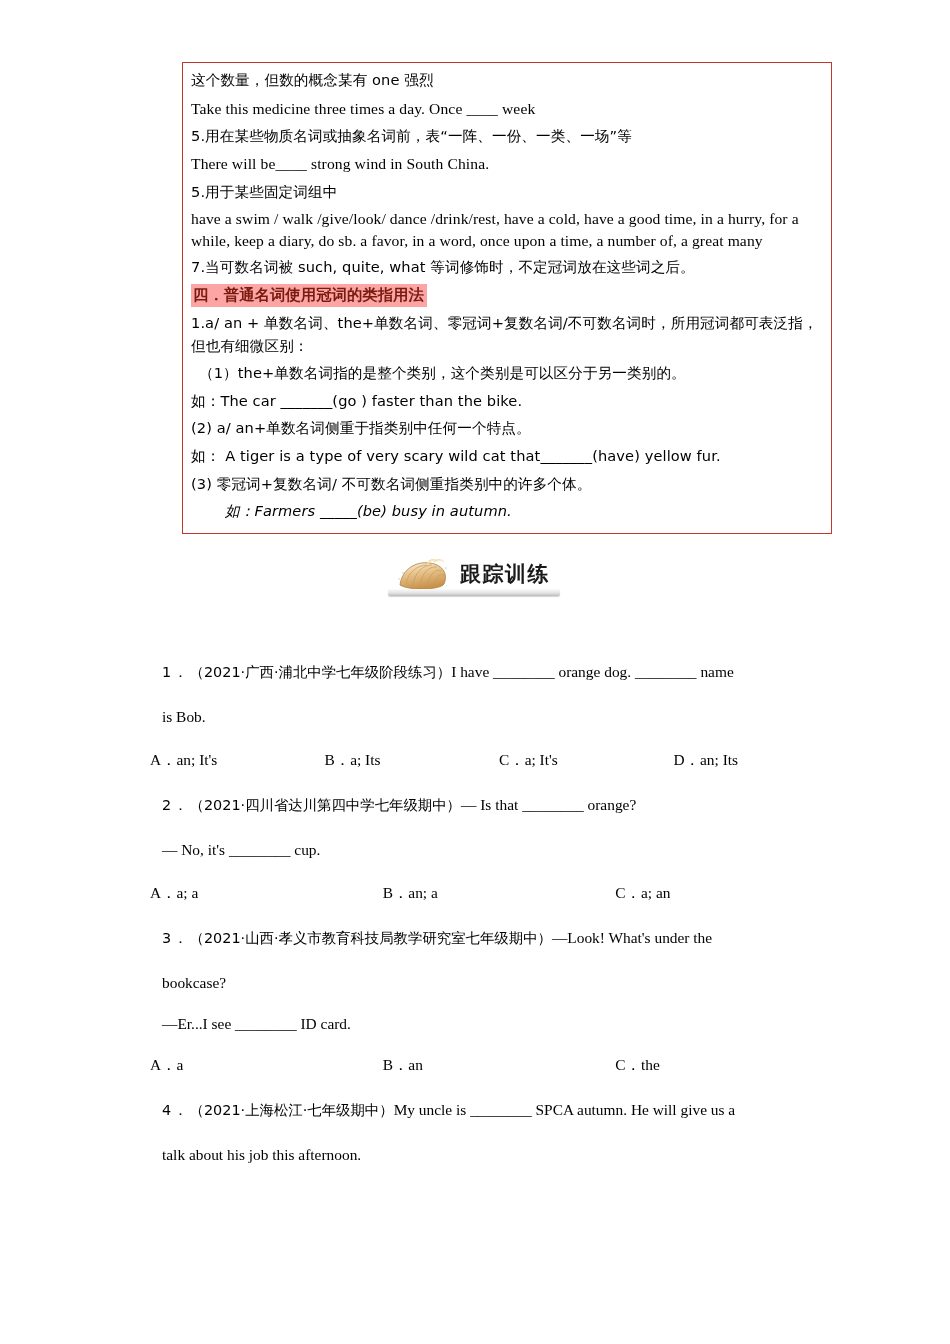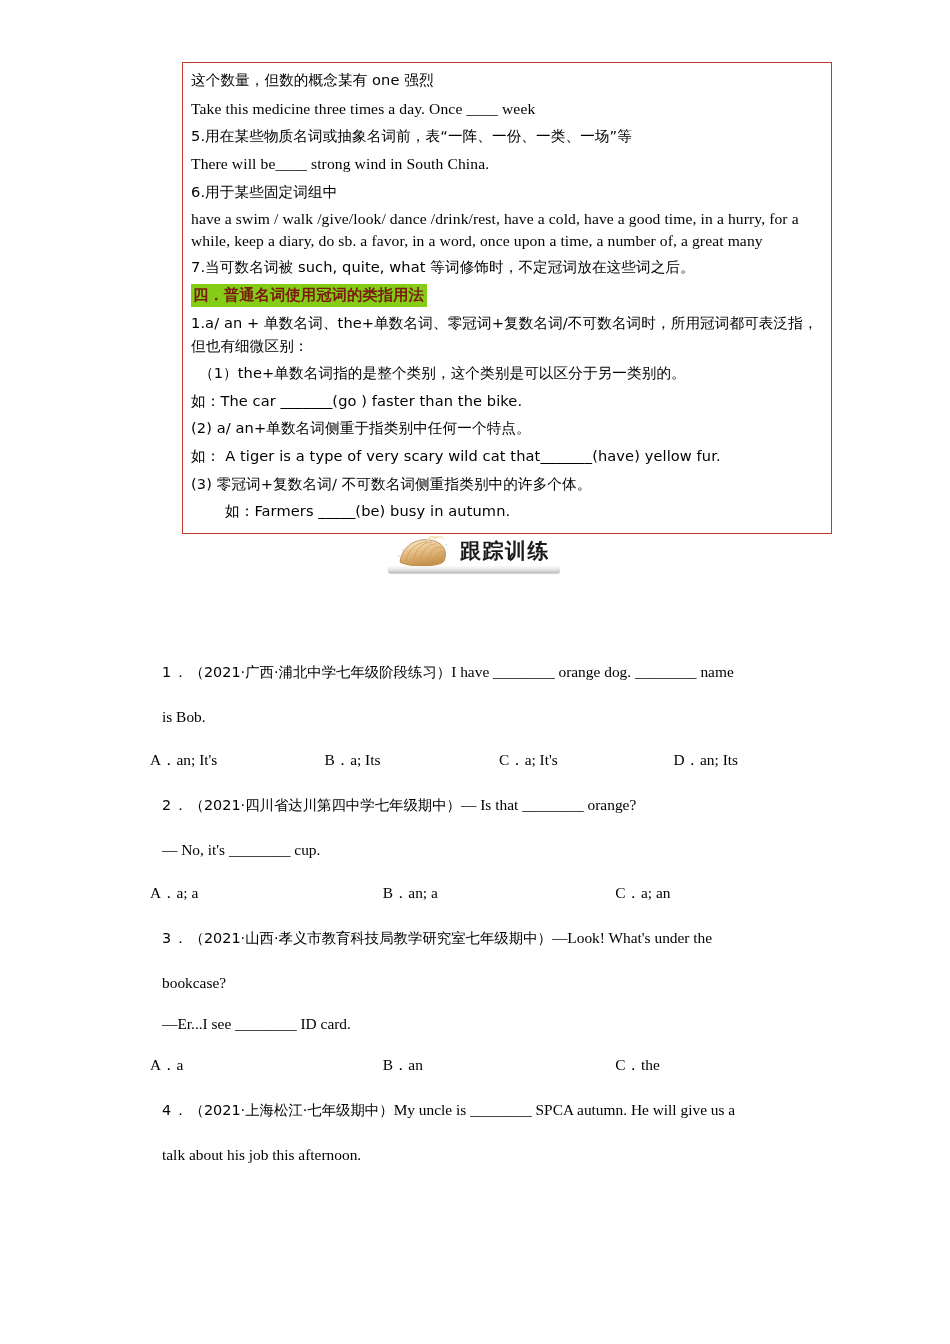--- a/index.html
+++ b/index.html
@@ -56,38 +56,38 @@
   }
 
   .mixed {
     font-family: "DejaVu Sans", "Liberation Sans", sans-serif;
     font-size: 14.6px;
     line-height: 1.55;
   }
 
   .heading-hl {
     display: inline-block;
-    background: #84cc16;
+    background: #fca5a5;
     color: #7b1b10;
     font-family: "DejaVu Sans", "Liberation Sans", sans-serif;
     font-size: 15.4px;
     font-weight: bold;
     padding: 1px 3px 2px 2px;
     line-height: 1.3;
   }
   .heading-row { margin: 4px 0 5px 0; }
 
   .indent1 { padding-left: 8px; }
-  .indent2 { padding-left: 34px; }
+  .indent2 { padding-left: 34px; font-style: italic; }
 
   
   .banner {
     position: absolute;
     left: 382px;
-    top: 532px;
+    top: 555px;
     width: 190px;
     height: 48px;
   }
   .banner-shell {
     position: absolute;
     left: 12px;
     top: 4px;
     width: 58px;
     height: 34px;
   }
@@ -159,21 +159,21 @@
   <div class="note-box">
 
     <div class="ln mixed">这个数量，但数的概念某有 one 强烈</div>
 
     <div class="ln en">Take this medicine three times a day.    Once ____  week</div>
 
     <div class="ln cjk">5.用在某些物质名词或抽象名词前，表“一阵、一份、一类、一场”等</div>
 
     <div class="ln en">There will be____ strong wind in South China.</div>
 
-    <div class="ln cjk">6.用于某些固定词组中</div>
+    <div class="ln cjk">5.用于某些固定词组中</div>
 
     <div class="ln en" style="line-height:1.38;">have a swim / walk /give/look/ dance /drink/rest, have a cold, have a good time, in a hurry, for a while, keep a diary, do sb. a favor, in a word, once upon a time, a number of, a great many</div>
 
     <div class="ln mixed">7.当可数名词被 such, quite, what 等词修饰时，不定冠词放在这些词之后。</div>
 
     <div class="heading-row">
       <span class="heading-hl">四．普通名词使用冠词的类指用法</span>
     </div>
 
     <div class="ln mixed">1.a/ an + 单数名词、the+单数名词、零冠词+复数名词/不可数名词时，所用冠词都可表泛指，但也有细微区别：</div>

